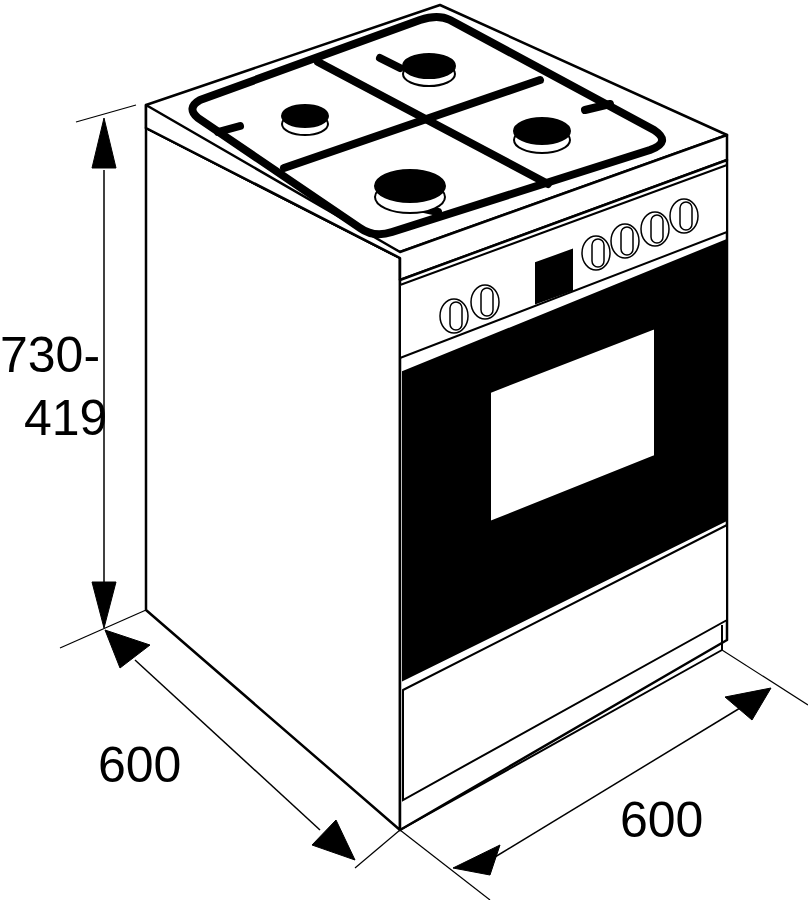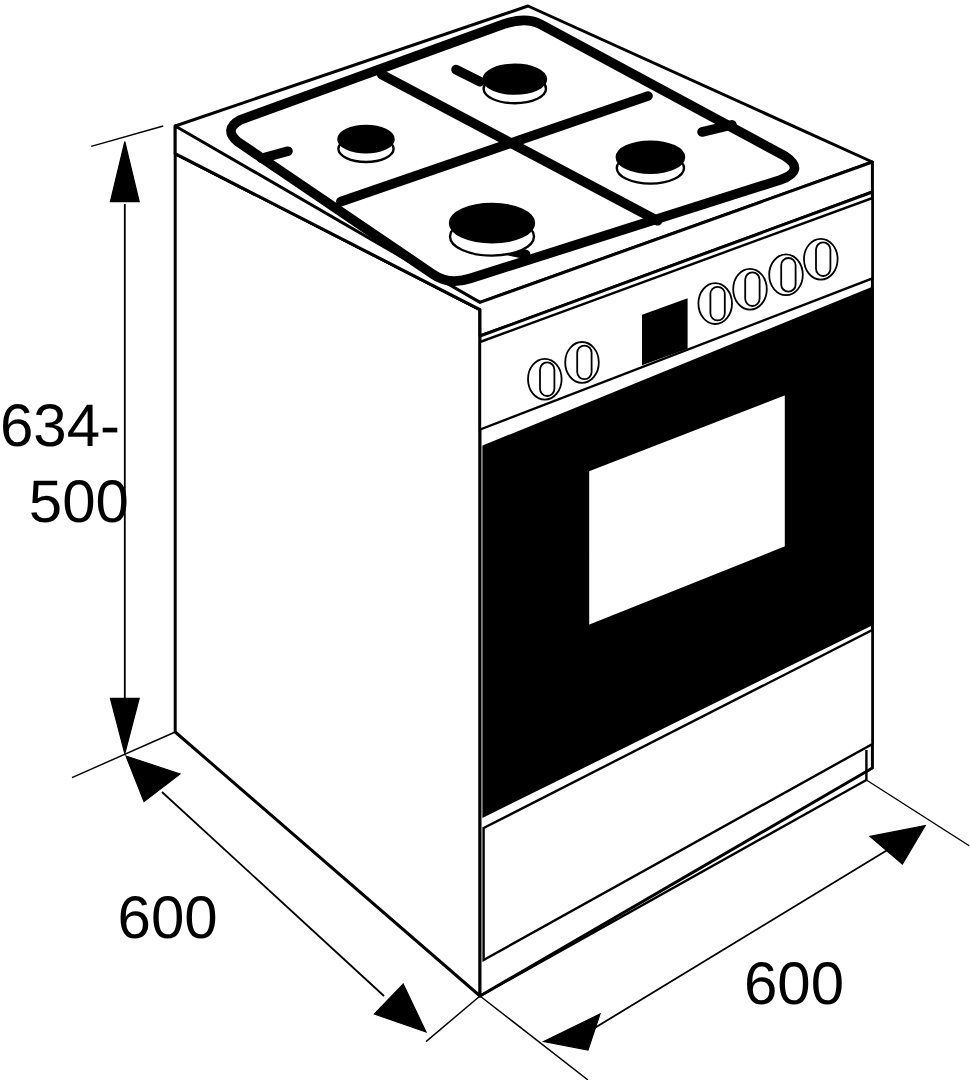--- a/index.html
+++ b/index.html
@@ -111,16 +111,16 @@
     <polygon points="355,860 312,845 336,820"></polygon>
 
     <line x1="400" y1="830" x2="490" y2="900" stroke-width="1.2"></line>
     <line x1="722" y1="650" x2="808" y2="705" stroke-width="1.2"></line>
     <line x1="490" y1="860" x2="745" y2="705" stroke-width="1.5"></line>
     <polygon points="453,868 500,845 490,875"></polygon>
     <polygon points="771,688 725,697 752,720"></polygon>
   </g>
 </svg>
 
-<div class="dim-label" id="lbl-height-1">634-</div>
-<div class="dim-label" id="lbl-height-2">500</div>
+<div class="dim-label" id="lbl-height-1">730-</div>
+<div class="dim-label" id="lbl-height-2">419</div>
 <div class="dim-label" id="lbl-depth">600</div>
 <div class="dim-label" id="lbl-width">600</div>
 
 </body></html>

